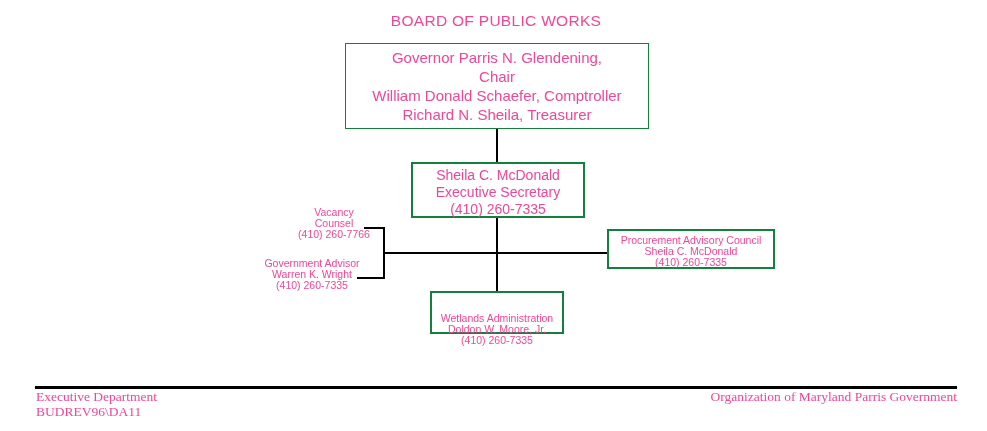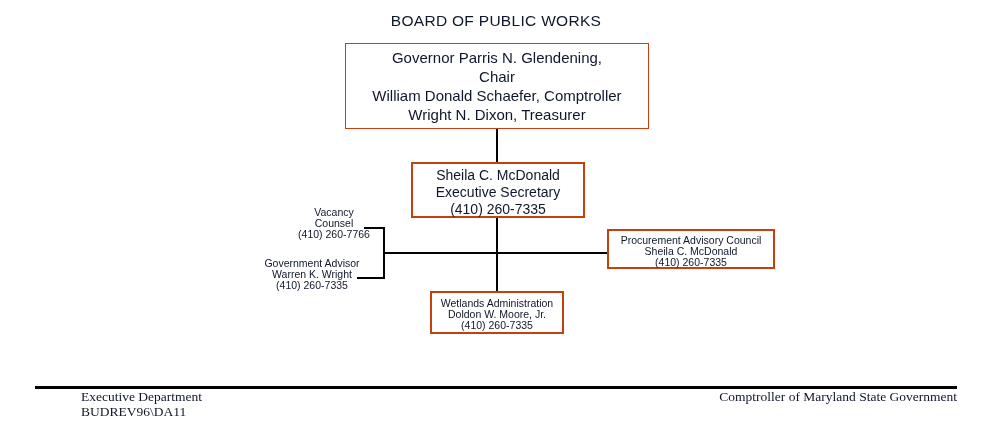--- a/index.html
+++ b/index.html
@@ -1,36 +1,36 @@
 <!DOCTYPE html>
 <html><head>
 <meta charset="utf-8">
 <style>
   html, body { margin: 0; padding: 0; background: #ffffff; }
   .canvas {
     position: relative;
     width: 987px;
     height: 431px;
     background: #ffffff;
-    color: #0f172a;
+    color: #ec4899;
     font-family: "Liberation Sans", sans-serif;
     overflow: hidden;
   }
   .title {
     position: absolute;
     left: 296px; top: 12px; width: 400px;
     text-align: center;
     font-size: 15.5px;
     letter-spacing: 0.3px;
     white-space: nowrap;
   }
   .box {
     position: absolute;
     box-sizing: border-box;
-    border: 2px solid #c2410c;
+    border: 2px solid #15803d;
     background: #ffffff;
     text-align: center;
     white-space: nowrap;
   }
   .governor-box {
     left: 345px; top: 43px; width: 304px; height: 86px;
     border-width: 1.5px;
     font-size: 15px; line-height: 19px;
     padding-top: 4px;
   }
@@ -40,21 +40,21 @@
     padding-top: 3px;
   }
   .council-box {
     left: 607px; top: 229px; width: 168px; height: 40px;
     font-size: 10.5px; line-height: 11px;
     padding-top: 4px;
   }
   .wetlands-box {
     left: 430px; top: 291px; width: 134px; height: 43px;
     font-size: 10.5px; line-height: 11px;
-    padding-top: 5px;
+    padding-top: 20px;
   }
   .side-label {
     position: absolute;
     text-align: center;
     font-size: 10.5px; line-height: 10.8px;
     white-space: nowrap;
   }
   .vacancy-label { left: 284px; top: 207px; width: 100px; }
   .advisor-label { left: 261px; top: 258px; width: 102px; }
   .line { position: absolute; background: #000000; }
@@ -63,37 +63,36 @@
   .h-main { left: 383px; top: 252px; width: 224px; height: 1.5px; }
   .bracket-v { left: 383px; top: 227px; width: 1.5px; height: 51.5px; }
   .stub-counsel { left: 364px; top: 227px; width: 19px; height: 1.5px; }
   .stub-wright { left: 357px; top: 277px; width: 26px; height: 1.5px; }
   .footer-rule { left: 35px; top: 386px; width: 922px; height: 2.5px; }
   .footer-text {
     position: absolute;
     font-family: "Liberation Serif", serif;
     font-size: 13.5px; line-height: 15px;
     white-space: nowrap;
-    margin-left: 45px;
   }
   .footer-left { left: 36px; top: 389px; }
   .footer-right { right: 30px; top: 389px; text-align: right; }
 </style>
 </head>
 <body>
 
 <div class="canvas">
 
   <div class="title">BOARD OF PUBLIC WORKS</div>
 
   <div class="box governor-box">
     <div>Governor Parris N. Glendening,</div>
     <div>Chair</div>
     <div>William Donald Schaefer, Comptroller</div>
-    <div>Wright N. Dixon, Treasurer</div>
+    <div>Richard N. Sheila, Treasurer</div>
   </div>
 
   <div class="line v-board-secretary"></div>
   <div class="line v-secretary-wetlands"></div>
   <div class="line h-main"></div>
   <div class="line bracket-v"></div>
   <div class="line stub-counsel"></div>
   <div class="line stub-wright"></div>
 
   <div class="box secretary-box">
@@ -127,16 +126,16 @@
   </div>
 
   <div class="line footer-rule"></div>
 
   <div class="footer-text footer-left">
     <div>Executive Department</div>
     <div>BUDREV96\DA11</div>
   </div>
 
   <div class="footer-text footer-right">
-    <div>Comptroller of Maryland State Government</div>
+    <div>Organization of Maryland Parris Government</div>
   </div>
 
 </div>
 
 </body></html>

